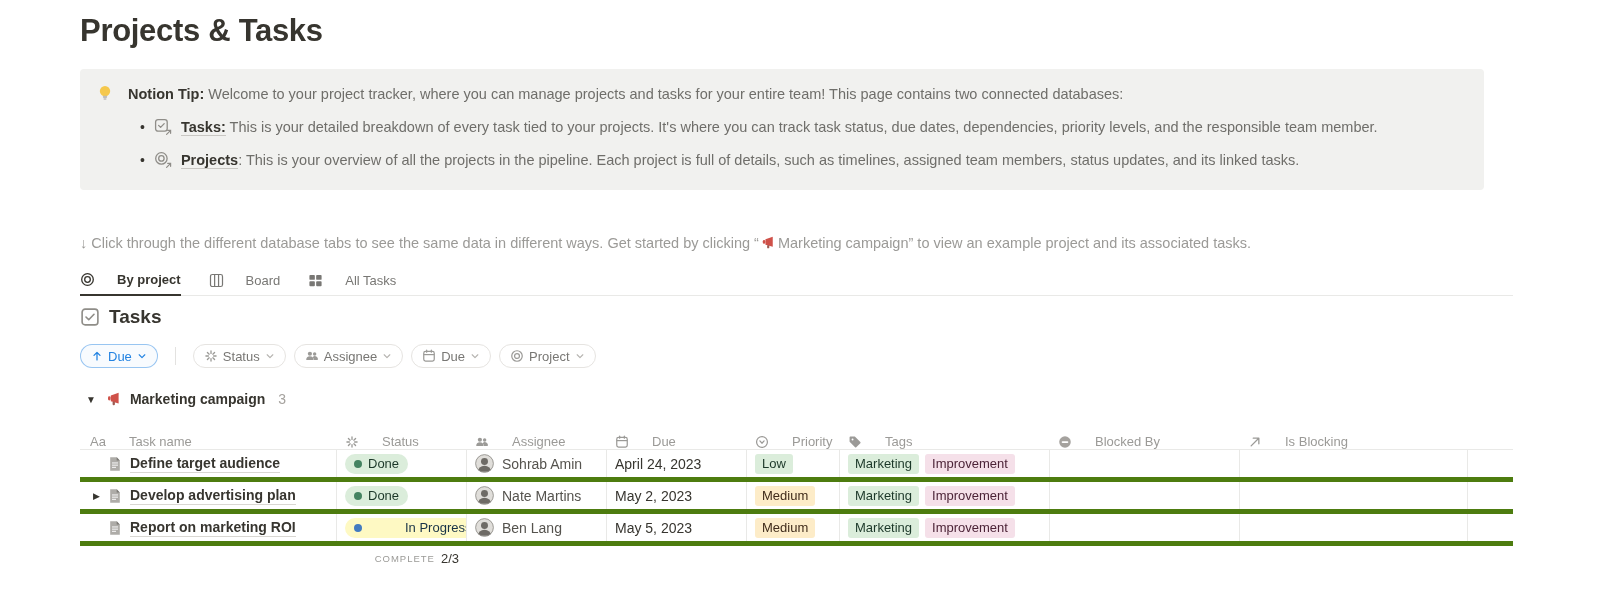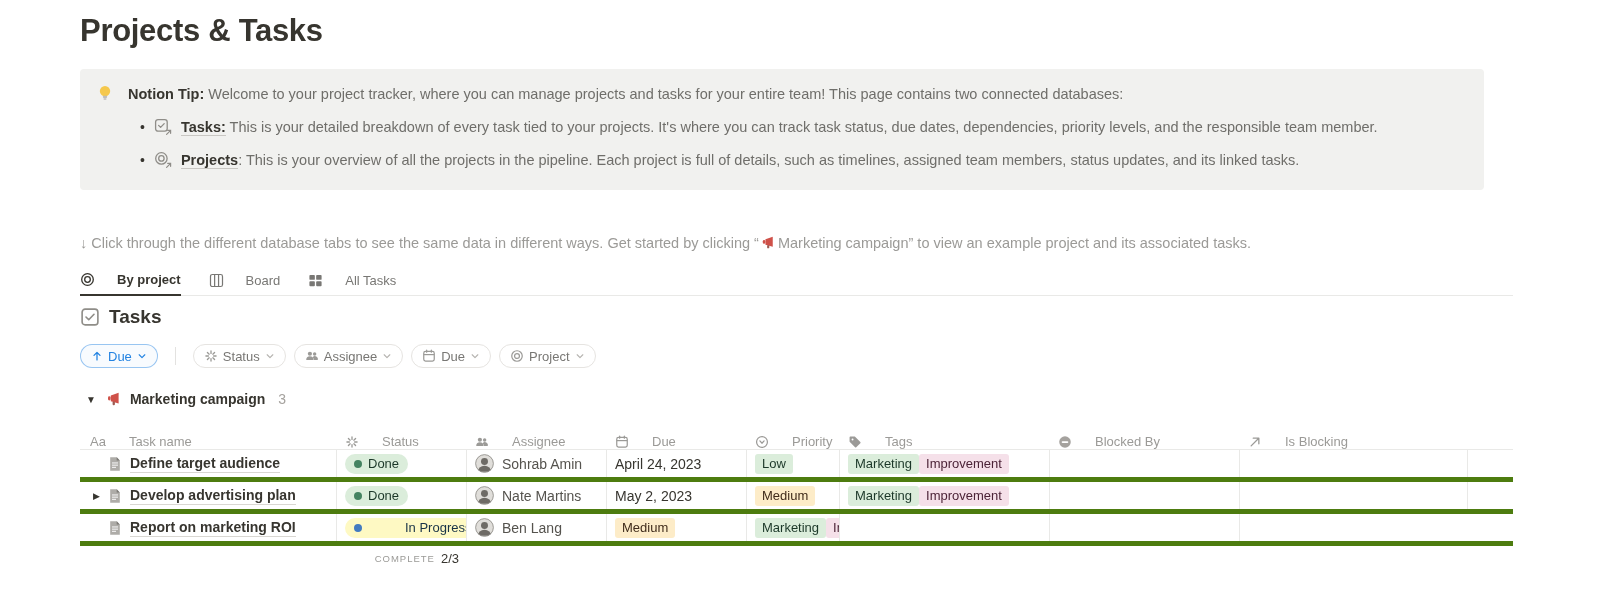--- a/index.html
+++ b/index.html
@@ -70,21 +70,21 @@
   .pill.c-green .dot { background:#448361; }
   .pill.c-blue { background:#fef9c3; color:#183347;gap:43px; }
   .pill.c-blue .dot { background:#437BC0; }
   .avatar { flex:0 0 auto; margin-right:8px; }
   .assignee-name { font-size:14px; color:#55534E; }
   .due-text { font-size:14px; color:#37352F; }
   .tag { display:inline-block; padding:1px 7px; border-radius:3px; font-size:13px; line-height:18px; cursor:pointer; }
   .tag.c-green  { background:#DBEDDB; color:#1C3829; }
   .tag.c-yellow { background:#FDECC8; color:#402C1B; }
   .tag.c-pink   { background:#F5E0E9; color:#4C2337; }
-  .c-tags { }
+  .c-tags { gap:6px; }
   .tfoot { margin-top:5px; }
   .tfoot .fcell { display:flex; align-items:center; justify-content:flex-end; padding-right:8px; gap:6px; cursor:pointer;text-align:right; }
   .f-label { font-size:9.5px; letter-spacing:1px; color:#9B9A97; }
   .f-value { font-size:13px; color:#37352F; }
 
   svg { display:block; }
 </style>
 </head>
 <body>
 
@@ -492,20 +492,23 @@
               <g clip-path="url(#avclip)">
                 <circle cx="9" cy="7.2" r="3.3" fill="#6E6B66"></circle>
                 <path d="M2.6 16.8a6.4 5.6 0 0 1 12.8 0z" fill="#6E6B66"></path>
               </g>
               <circle cx="9" cy="9" r="8.4" fill="none" stroke="#8F8D88" stroke-width="0.8"></circle>
             </svg>
           </span>
       <span class="assignee-name">Ben Lang</span>
     </div>
     <div class="cell">
+          <span class="due-text">May 5, 2023</span>
+        </div>
+    <div class="cell">
           <span class="tag c-yellow">Medium</span>
         </div>
     <div class="cell c-tags">
           <span class="tag c-green">Marketing</span>
           <span class="tag c-pink">Improvement</span>
         </div>
     <div class="cell"></div>
     <div class="cell"></div>
     <div class="cell"></div>
   </div>

